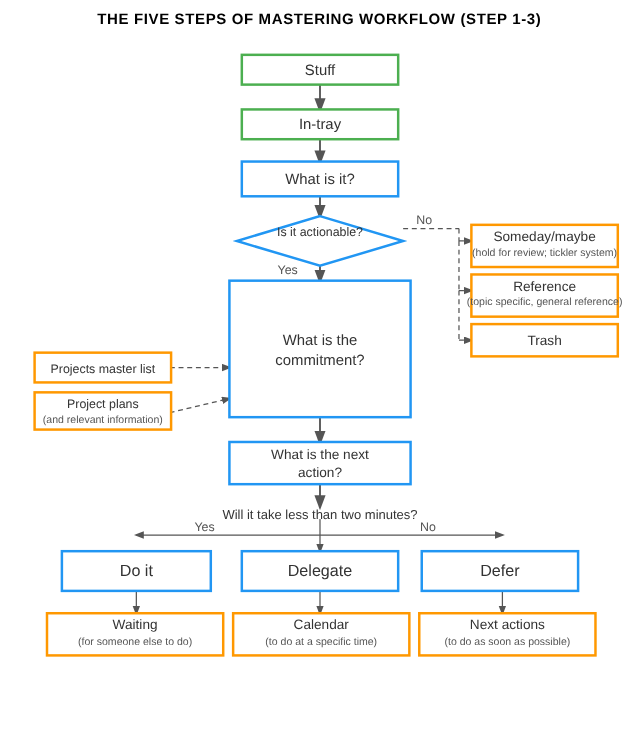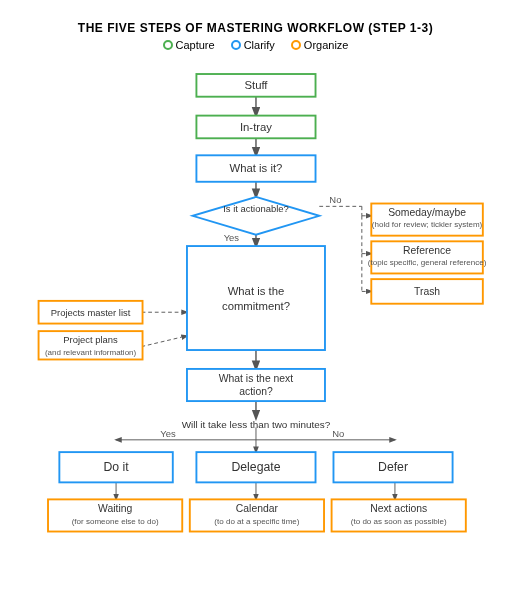--- a/index.html
+++ b/index.html
@@ -8,21 +8,21 @@
       height: 600px;
       background: #fff;
       font-family: Arial, sans-serif;
       font-size: 11px;
       overflow: hidden;
     }
     .page {
       width: 511px;
       height: 600px;
       position: relative;
-      padding: 21px;
+      padding: 8px;
     }
     .title {
       text-align: center;
       font-size: 12px;
       font-weight: bold;
       letter-spacing: 0.5px;
       margin-bottom: 4px;
     }
     .legend {
       display: flex;
@@ -56,34 +56,20 @@
     svg {
       width: 100%;
       height: 100%;
     }
   </style>
 </head>
 <body>
 
 <div class="page">
   <div class="title">THE FIVE STEPS OF MASTERING WORKFLOW (STEP 1-3)</div>
-  <div class="legend">
-    <div class="legend-item">
-      <span class="legend-circle green"></span>
-      <span>Capture</span>
-    </div>
-    <div class="legend-item">
-      <span class="legend-circle blue"></span>
-      <span>Clarify</span>
-    </div>
-    <div class="legend-item">
-      <span class="legend-circle orange"></span>
-      <span>Organize</span>
-    </div>
-  </div>
 
   <div class="flowchart">
     <svg viewBox="0 0 495 548" xmlns="http://www.w3.org/2000/svg">
 
       <line x1="248" y1="42" x2="248" y2="62" stroke="#555" stroke-width="1.5" marker-end="url(#arrow)"></line>
 
       <line x1="248" y1="84" x2="248" y2="104" stroke="#555" stroke-width="1.5" marker-end="url(#arrow)"></line>
 
       <line x1="248" y1="130" x2="248" y2="148" stroke="#555" stroke-width="1.5" marker-end="url(#arrow)"></line>
 

